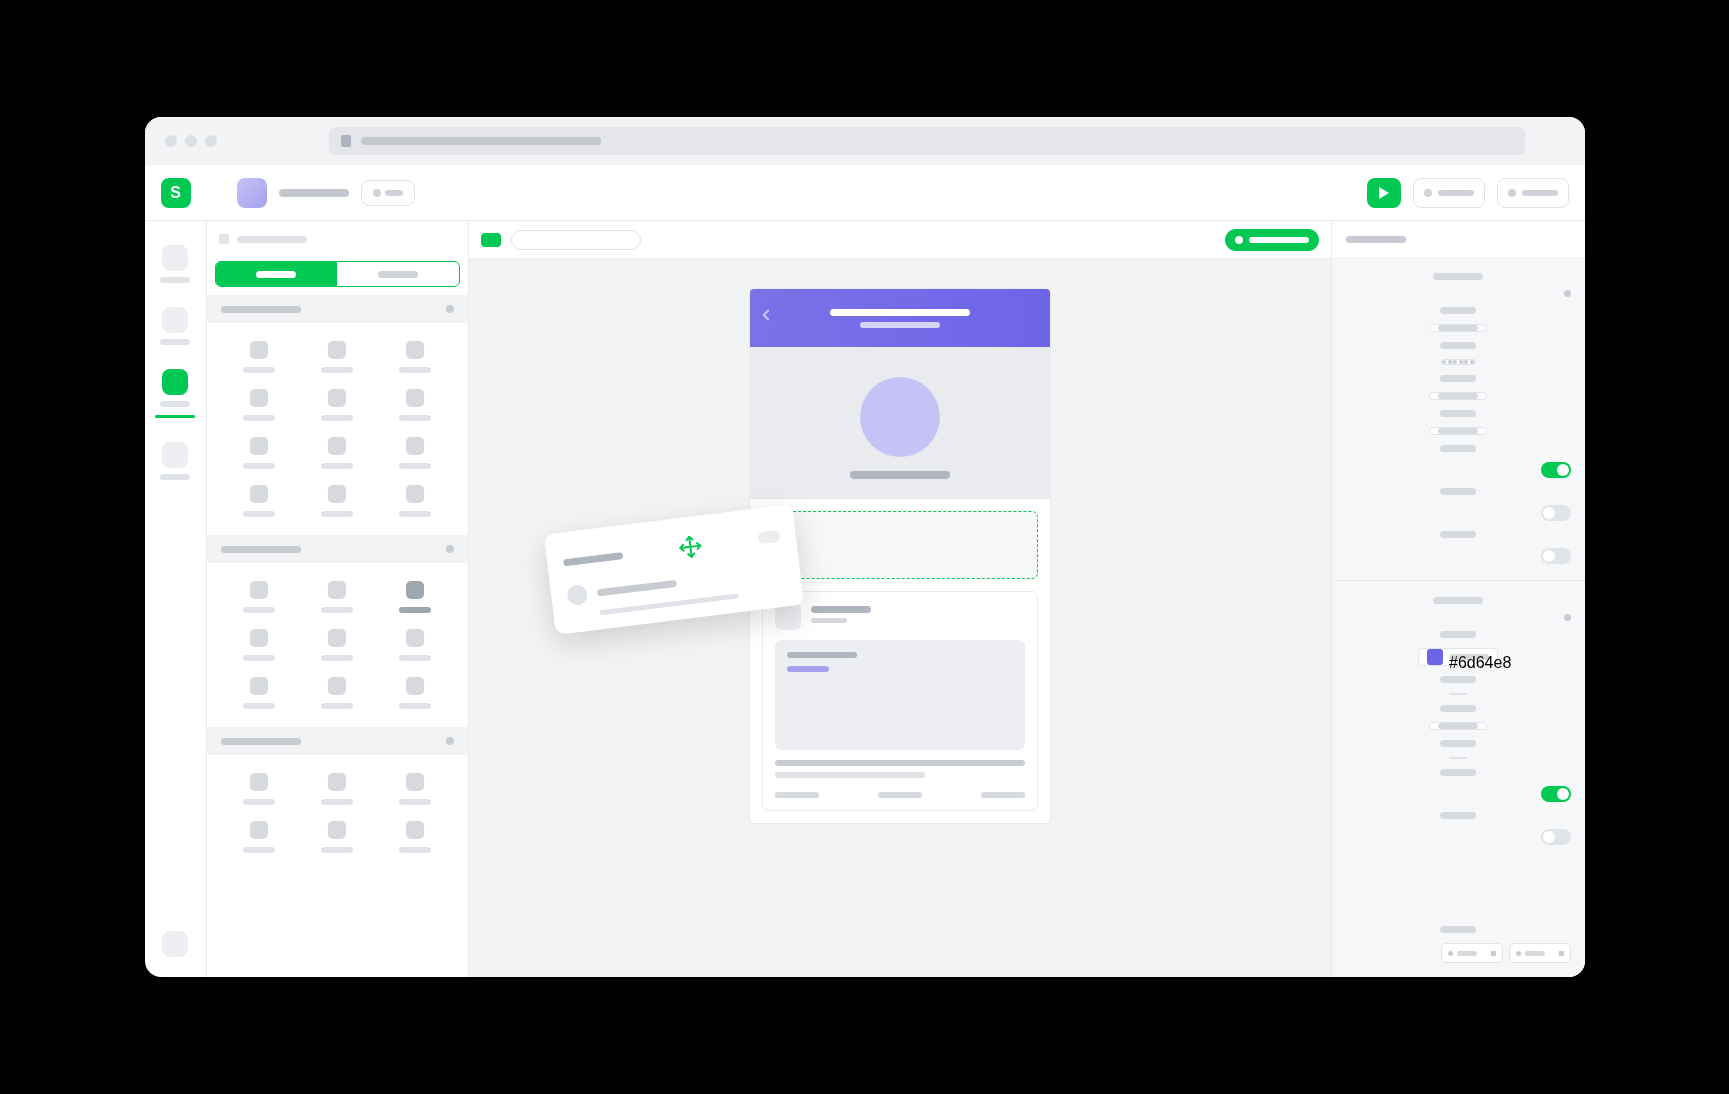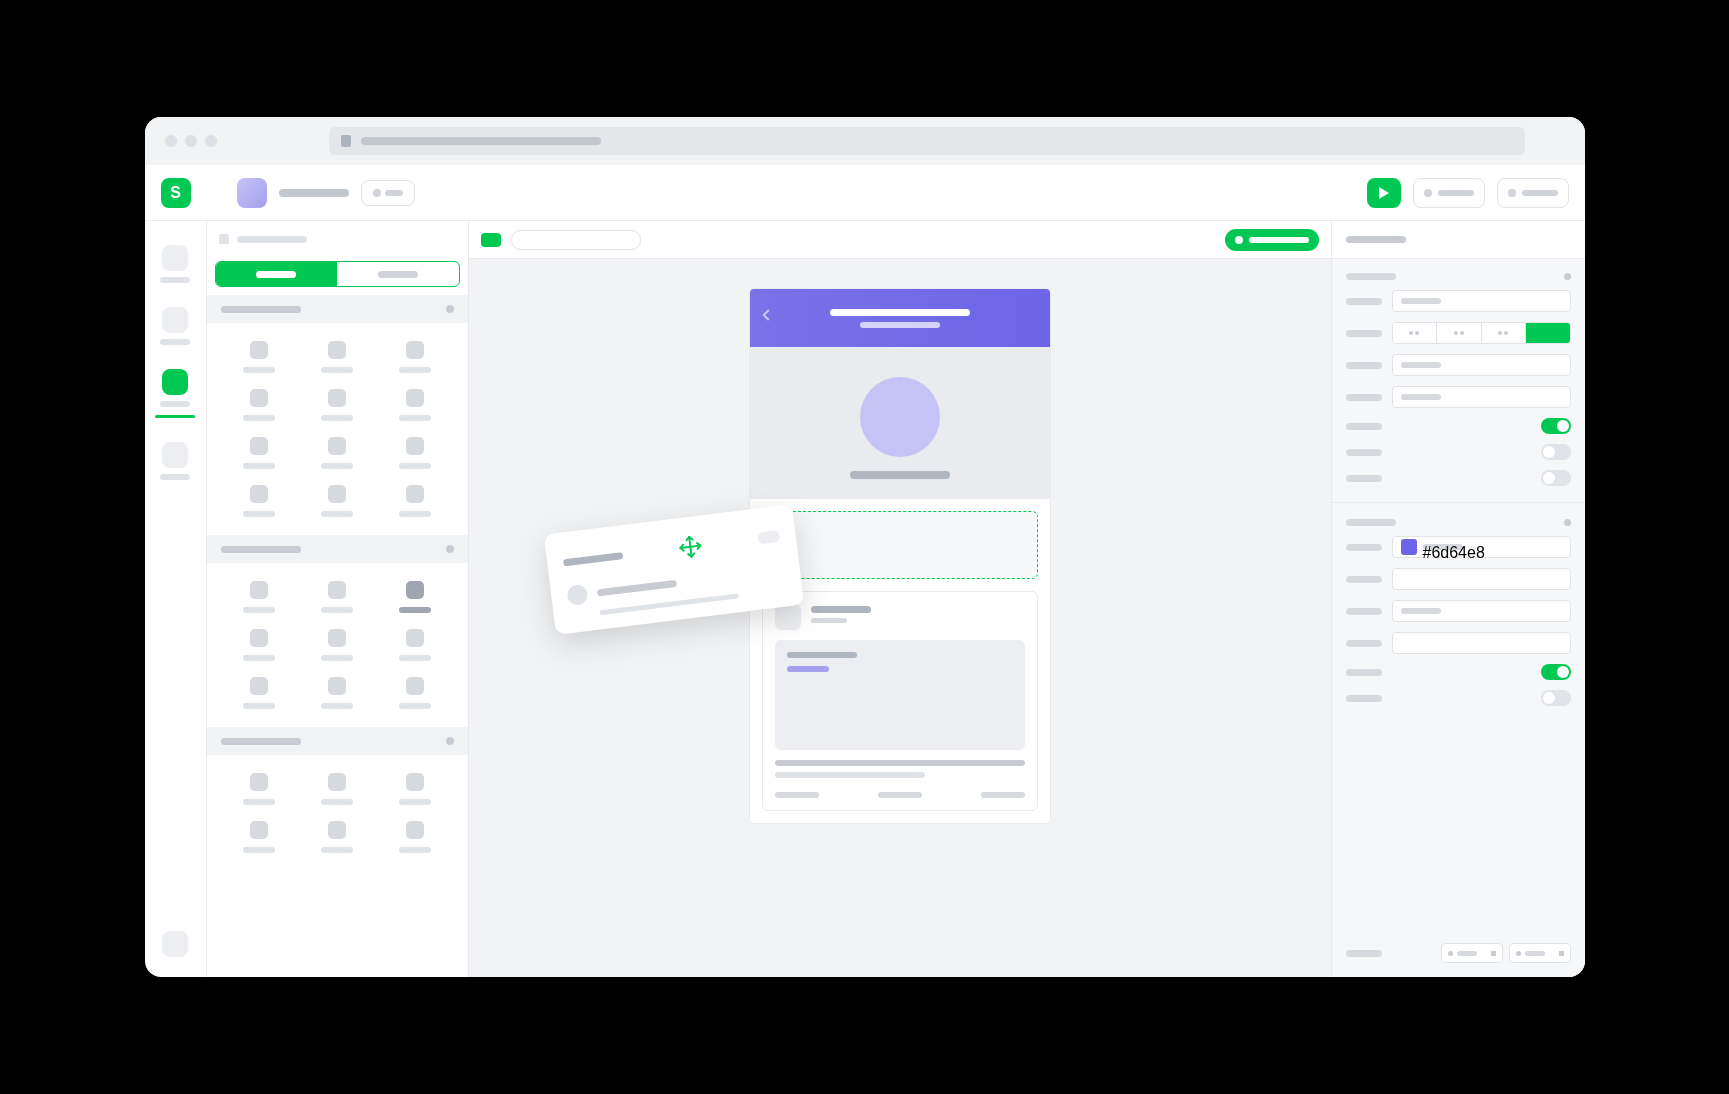--- a/index.html
+++ b/index.html
@@ -103,21 +103,21 @@
 .dc-row2 { display: flex; align-items: center; gap: 10px; }
 .dc-avatar { width: 20px; height: 20px; background: #e0e3e8; border-radius: 50%; }
 .dc-t2 { width: 80px; height: 7px; background: #c8ccd2; border-radius: 4px; }
 .dc-t3 { width: 140px; height: 5px; background: #e0e3e8; border-radius: 3px; margin-left: 30px; }
 
 
 .right-panel { width: 254px; border-left: 1px solid #e8eaed; display: flex; flex-direction: column; }
 .rp-header { height: 38px; background: #fff; border-bottom: 1px solid #e8eaed; display: flex; align-items: center; padding: 0 14px; }
 .rp-htext { width: 60px; height: 7px; background: #c8ccd2; border-radius: 4px; }
 .rp-body { flex: 1; background: #f6f7f9; padding: 14px; display: flex; flex-direction: column; gap: 10px; overflow: auto; }
-.rp-row { display: flex; align-items: center; gap: 10px; }
+.rp-row { display: flex; align-items: center; gap: 10px; flex-direction: column; }
 .rp-label { width: 50px; height: 7px; background: #d6dade; border-radius: 4px; }
 .rp-label.sm { width: 36px; }
 .rp-sdot { width: 7px; height: 7px; background: #c8ccd2; border-radius: 50%; margin-left: auto; }
 .rp-input { flex: 1; height: 22px; background: #fff; border: 1px solid #e0e3e8; border-radius: 4px; display: flex; align-items: center; padding: 0 8px; }
 .rp-input-text { width: 40px; height: 6px; background: #d6dade; border-radius: 3px; }
 .rp-seg4 { display: flex; border: 1px solid #e0e3e8; border-radius: 4px; overflow: hidden; flex: 1; height: 22px; }
 .rp-s4 { flex: 1; display: flex; align-items: center; justify-content: center; gap: 2px; border-right: 1px solid #e0e3e8; background: #fff; }
 .rp-s4:last-child { border-right: none; background: #00c853; }
 .rp-s4d { width: 4px; height: 4px; background: #c8ccd2; border-radius: 50%; }
 .rp-switch { width: 30px; height: 16px; background: #e0e3e8; border-radius: 8px; position: relative; margin-left: auto; }

